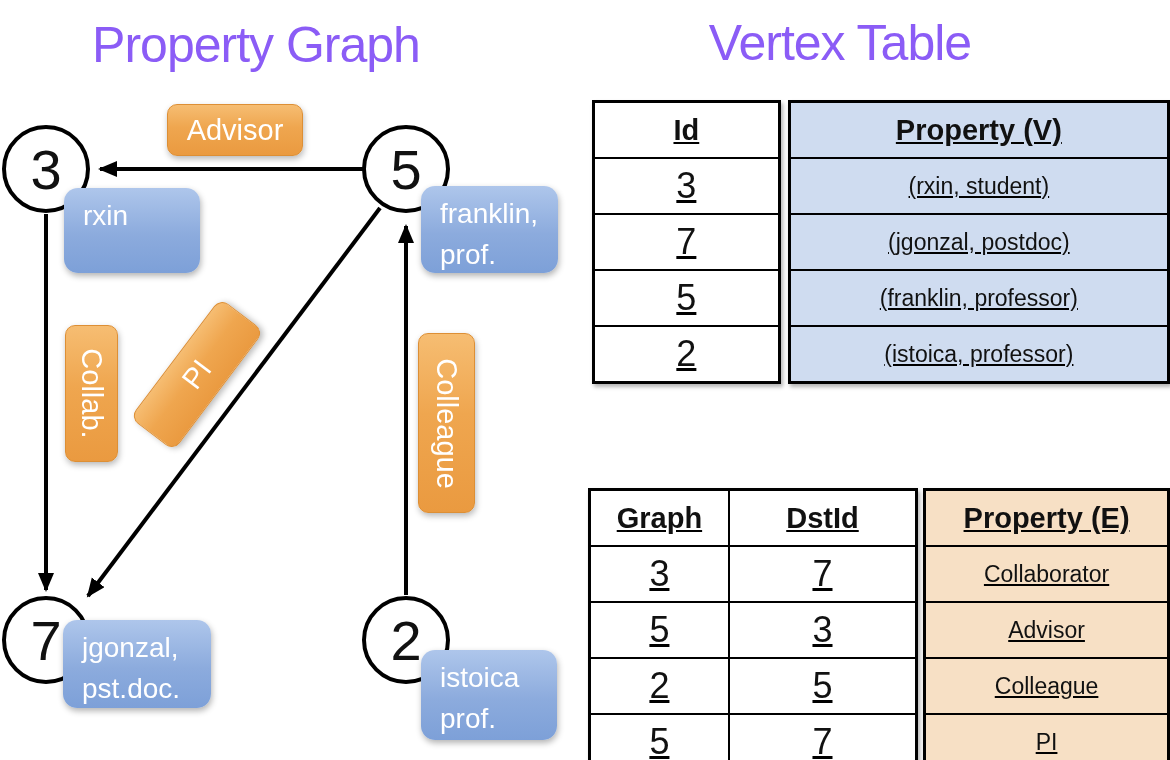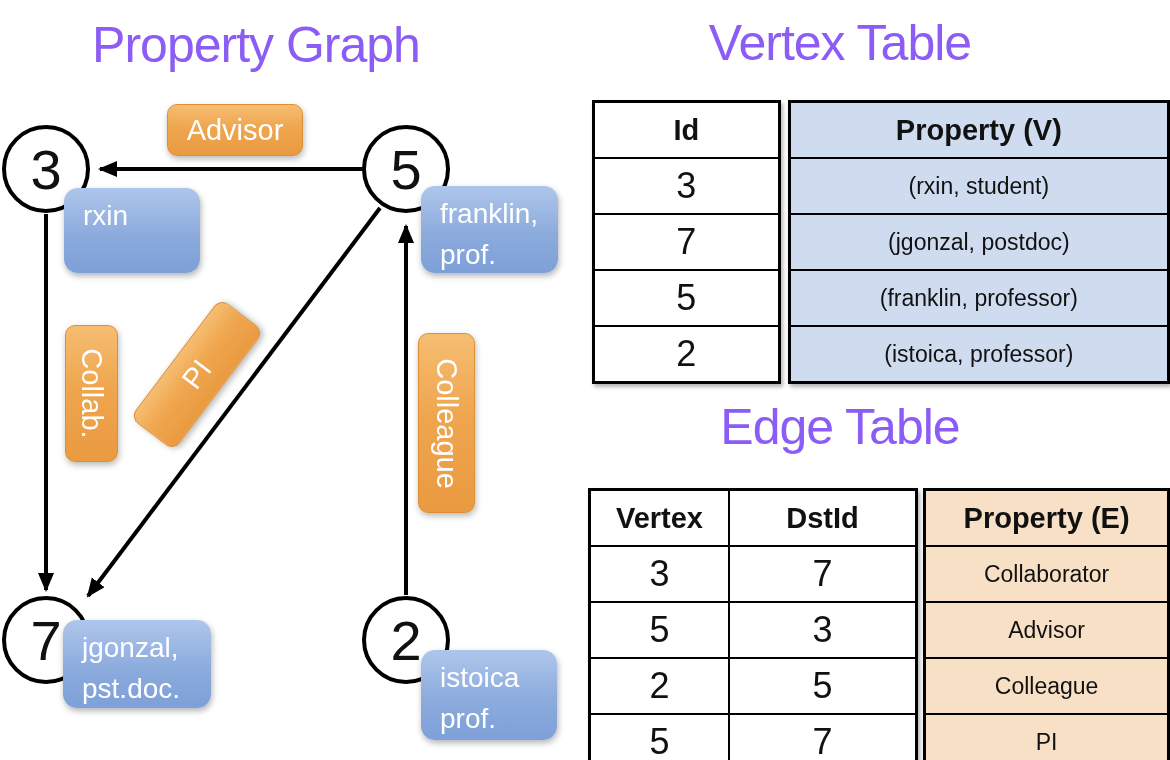--- a/index.html
+++ b/index.html
@@ -71,21 +71,21 @@
   #elabel-advisor{left:167px;top:104px;width:136px;height:52px;}
   #elabel-collab{left:65px;top:325px;width:53px;height:137px;}
   #elabel-colleague{left:418px;top:333px;width:57px;height:180px;}
   #elabel-pi{left:122px;top:347px;width:150px;height:55px;transform:rotate(-53deg);}
   .vert-text{transform:rotate(90deg);white-space:nowrap;}
 
   
   #graph-edges{position:absolute;left:0;top:0;}
 
   
-  .tbl-wrap{position:absolute;display:flex;}
+  .tbl-wrap{position:absolute;display:flex;text-decoration:underline;}
   #vertex-table-wrap{left:592px;top:100px;gap:7px;}
   #edge-table-wrap{left:588px;top:488px;gap:5px;}
   table.dtable{
     border-collapse:collapse;
     background:#fff;
     box-shadow:2px 3px 4px rgba(0,0,0,0.30);
   }
   table.dtable td{
     border:2.5px solid #000;
     text-align:center;
@@ -106,21 +106,20 @@
   .w-dst{width:190px;}
   .w-eprop{width:246px;}
 </style>
 </head>
 <body>
 
 <div id="stage">
 
   <div id="graph-title" class="big-title">Property Graph</div>
   <div id="vertex-title" class="big-title">Vertex Table</div>
-  <div id="edge-title" class="big-title">Edge Table</div>
 
   <svg id="graph-edges" width="580" height="760">
     <defs>
       <marker id="ah" markerUnits="userSpaceOnUse" markerWidth="24" markerHeight="20" refX="17" refY="8" orient="auto">
         <path d="M0,0 L19,8 L0,16 Z" fill="#000"></path>
       </marker>
     </defs>
     <line x1="366" y1="169" x2="100" y2="169" stroke="#000" stroke-width="4" marker-end="url(#ah)"></line>
     <line x1="46" y1="214" x2="46" y2="590" stroke="#000" stroke-width="4" marker-end="url(#ah)"></line>
     <line x1="380" y1="208" x2="88" y2="596" stroke="#000" stroke-width="4" marker-end="url(#ah)"></line>
@@ -207,21 +206,21 @@
             <td class="txt w-vprop vblue">(istoica, professor)</td>
           </tr>
     </tbody>
       </table>
   </div>
 
   <div id="edge-table-wrap" class="tbl-wrap">
     <table class="dtable">
       <tbody>
           <tr>
-        <td class="hdr w-src">Vertex</td>
+        <td class="hdr w-src">Graph</td>
         <td class="hdr w-dst">DstId</td>
       </tr>
       <tr>
         <td class="num w-src">3</td>
         <td class="num w-dst">7</td>
       </tr>
       <tr>
         <td class="num w-src">5</td>
         <td class="num w-dst">3</td>
       </tr>

